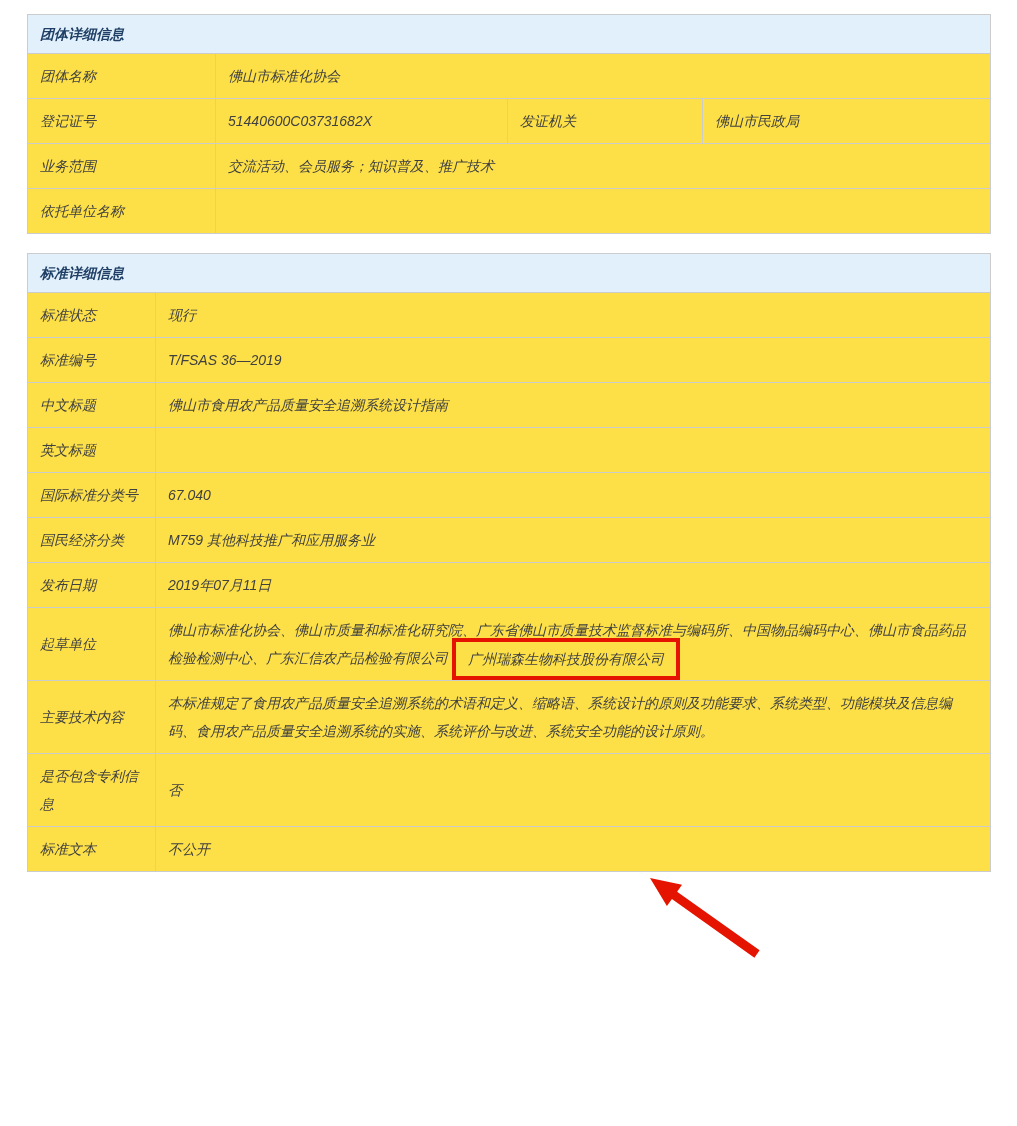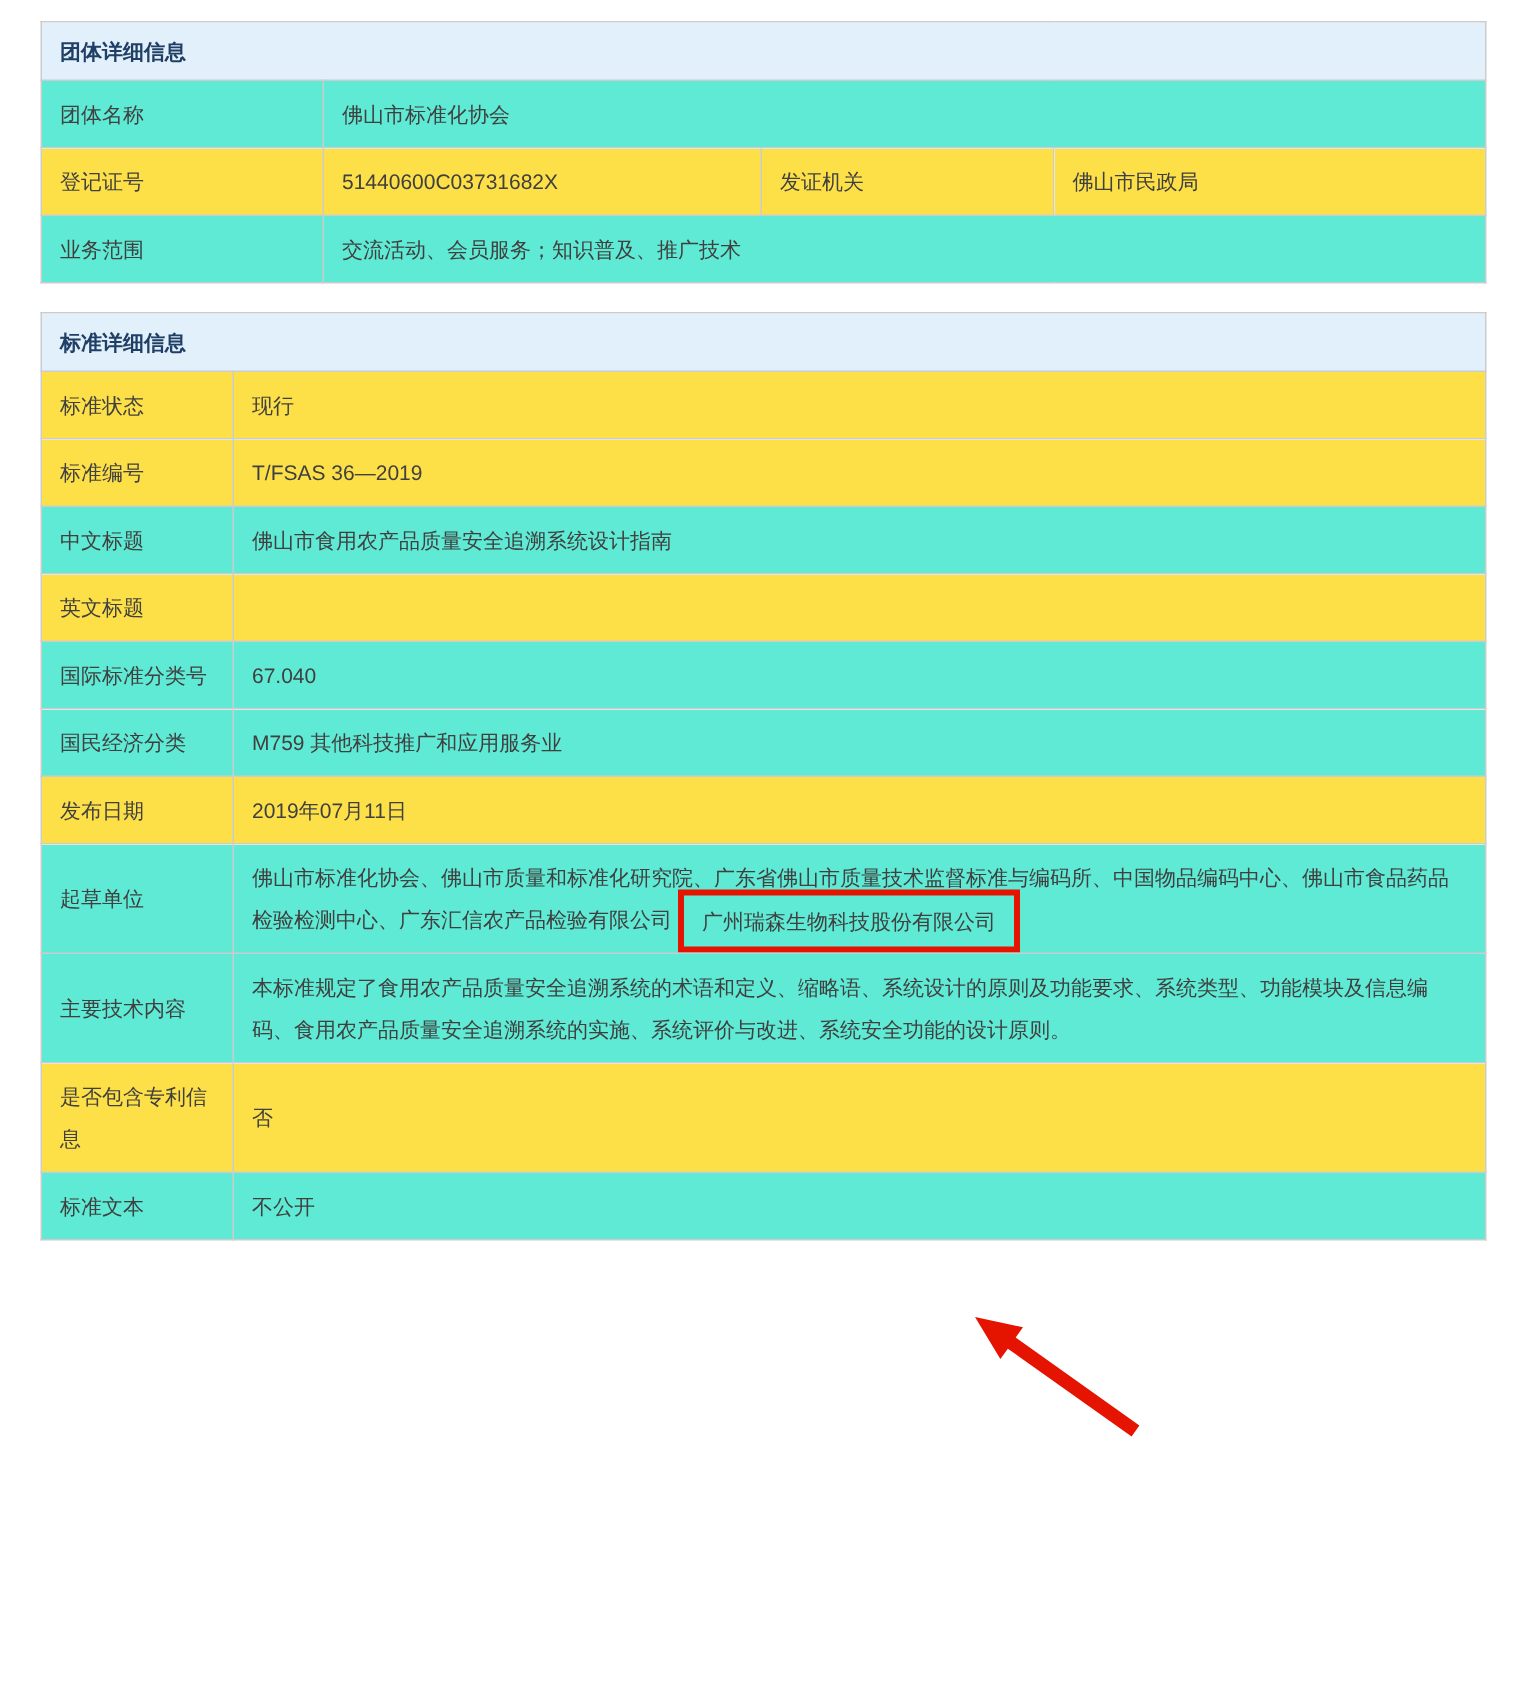--- a/index.html
+++ b/index.html
@@ -1,41 +1,41 @@
 <!DOCTYPE html>
 <html><head>
 <meta charset="utf-8">
 <style>
   html,body{margin:0;padding:0;background:#ffffff;}
   body{
     font-family:"Liberation Sans","DejaVu Sans",sans-serif;
     font-size:14px;color:#404040;
   }
-  .page{position:relative;width:1017px;height:1030px;overflow:hidden;background:#fff;}
+  .page{position:relative;width:1017px;height:1030px;overflow:hidden;background:#fff;font-style:italic;}
   table.info-table{
     border-collapse:collapse;table-layout:fixed;
     width:963px;margin-left:27px;
   }
   #group-table{margin-top:14px;}
   #standard-table{margin-top:19px;}
   .info-table th,.info-table td{
     border:1px solid #cccccc;
     padding:8px 12px;
     line-height:28px;
     text-align:left;vertical-align:middle;
     background:#fde047;
     overflow:hidden;
   }
   .info-table thead th{
     background:#e2f0fb;
     color:#1f3f66;
     font-weight:bold;
     line-height:22px;
   }
-  .info-table tr.shaded td{background:#5eead4;}
+  .info-table tr.shaded td{background:#fde047;}
   .red-box{
     display:inline-block;
     border:4px solid #e51400;
     padding:2px 12px;
     margin:-12px 0 -12px 4px;
     line-height:30px;
     vertical-align:middle;
   }
   .arrow-overlay{
     position:absolute;left:0;top:0;width:1017px;height:1126px;
@@ -66,20 +66,24 @@
         </tr>
         <tr>
           <td>登记证号</td>
           <td>51440600C03731682X</td>
           <td>发证机关</td>
           <td>佛山市民政局</td>
         </tr>
         <tr class="shaded">
           <td>业务范围</td>
           <td colspan="3">交流活动、会员服务；知识普及、推广技术</td>
+        </tr>
+        <tr class="shaded">
+          <td>依托单位名称</td>
+          <td colspan="3"></td>
         </tr>
       </tbody>
   </table>
 
   <table class="info-table" id="standard-table">
     <colgroup>
       <col style="width:128px">
         <col style="width:835px">
     </colgroup>
     <thead>

